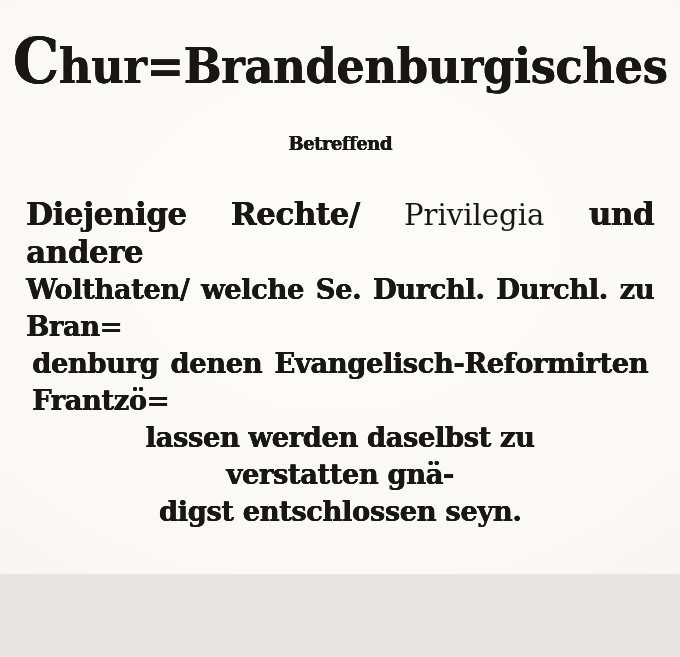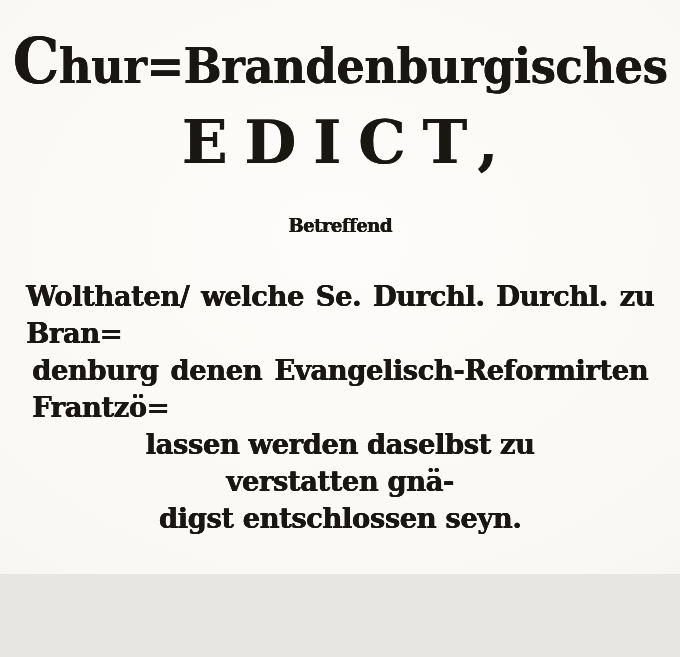--- a/index.html
+++ b/index.html
@@ -99,26 +99,30 @@
 </style>
 </head>
 <body>
 
 <div class="page">
 
   <div class="speck"></div>
 
   <h1 class="kicker fraktur">Chur=Brandenburgisches</h1>
 
-  <h2 class="title">EDICT,</h2>
 
   <h3 class="subtitle fraktur">Betreffend</h3>
 
   <div class="body-block">
 
+    <div class="bline l1 fraktur">
+      <span>Diejenige Rechte/</span>
+      <span class="roman-inline">Privilegia</span>
+      <span>und andere</span>
+    </div>
 
     <div class="bline l2 fraktur">Wolthaten/ welche Se. Durchl. Durchl. zu Bran=</div>
 
     <div class="bline l3 fraktur">denburg denen Evangelisch-Reformirten Frantzö=</div>
 
 
     <div class="bline l5 fraktur">lassen werden daselbst zu verstatten gnä-</div>
 
     <div class="bline l6 fraktur">digst entschlossen seyn.</div>
 

